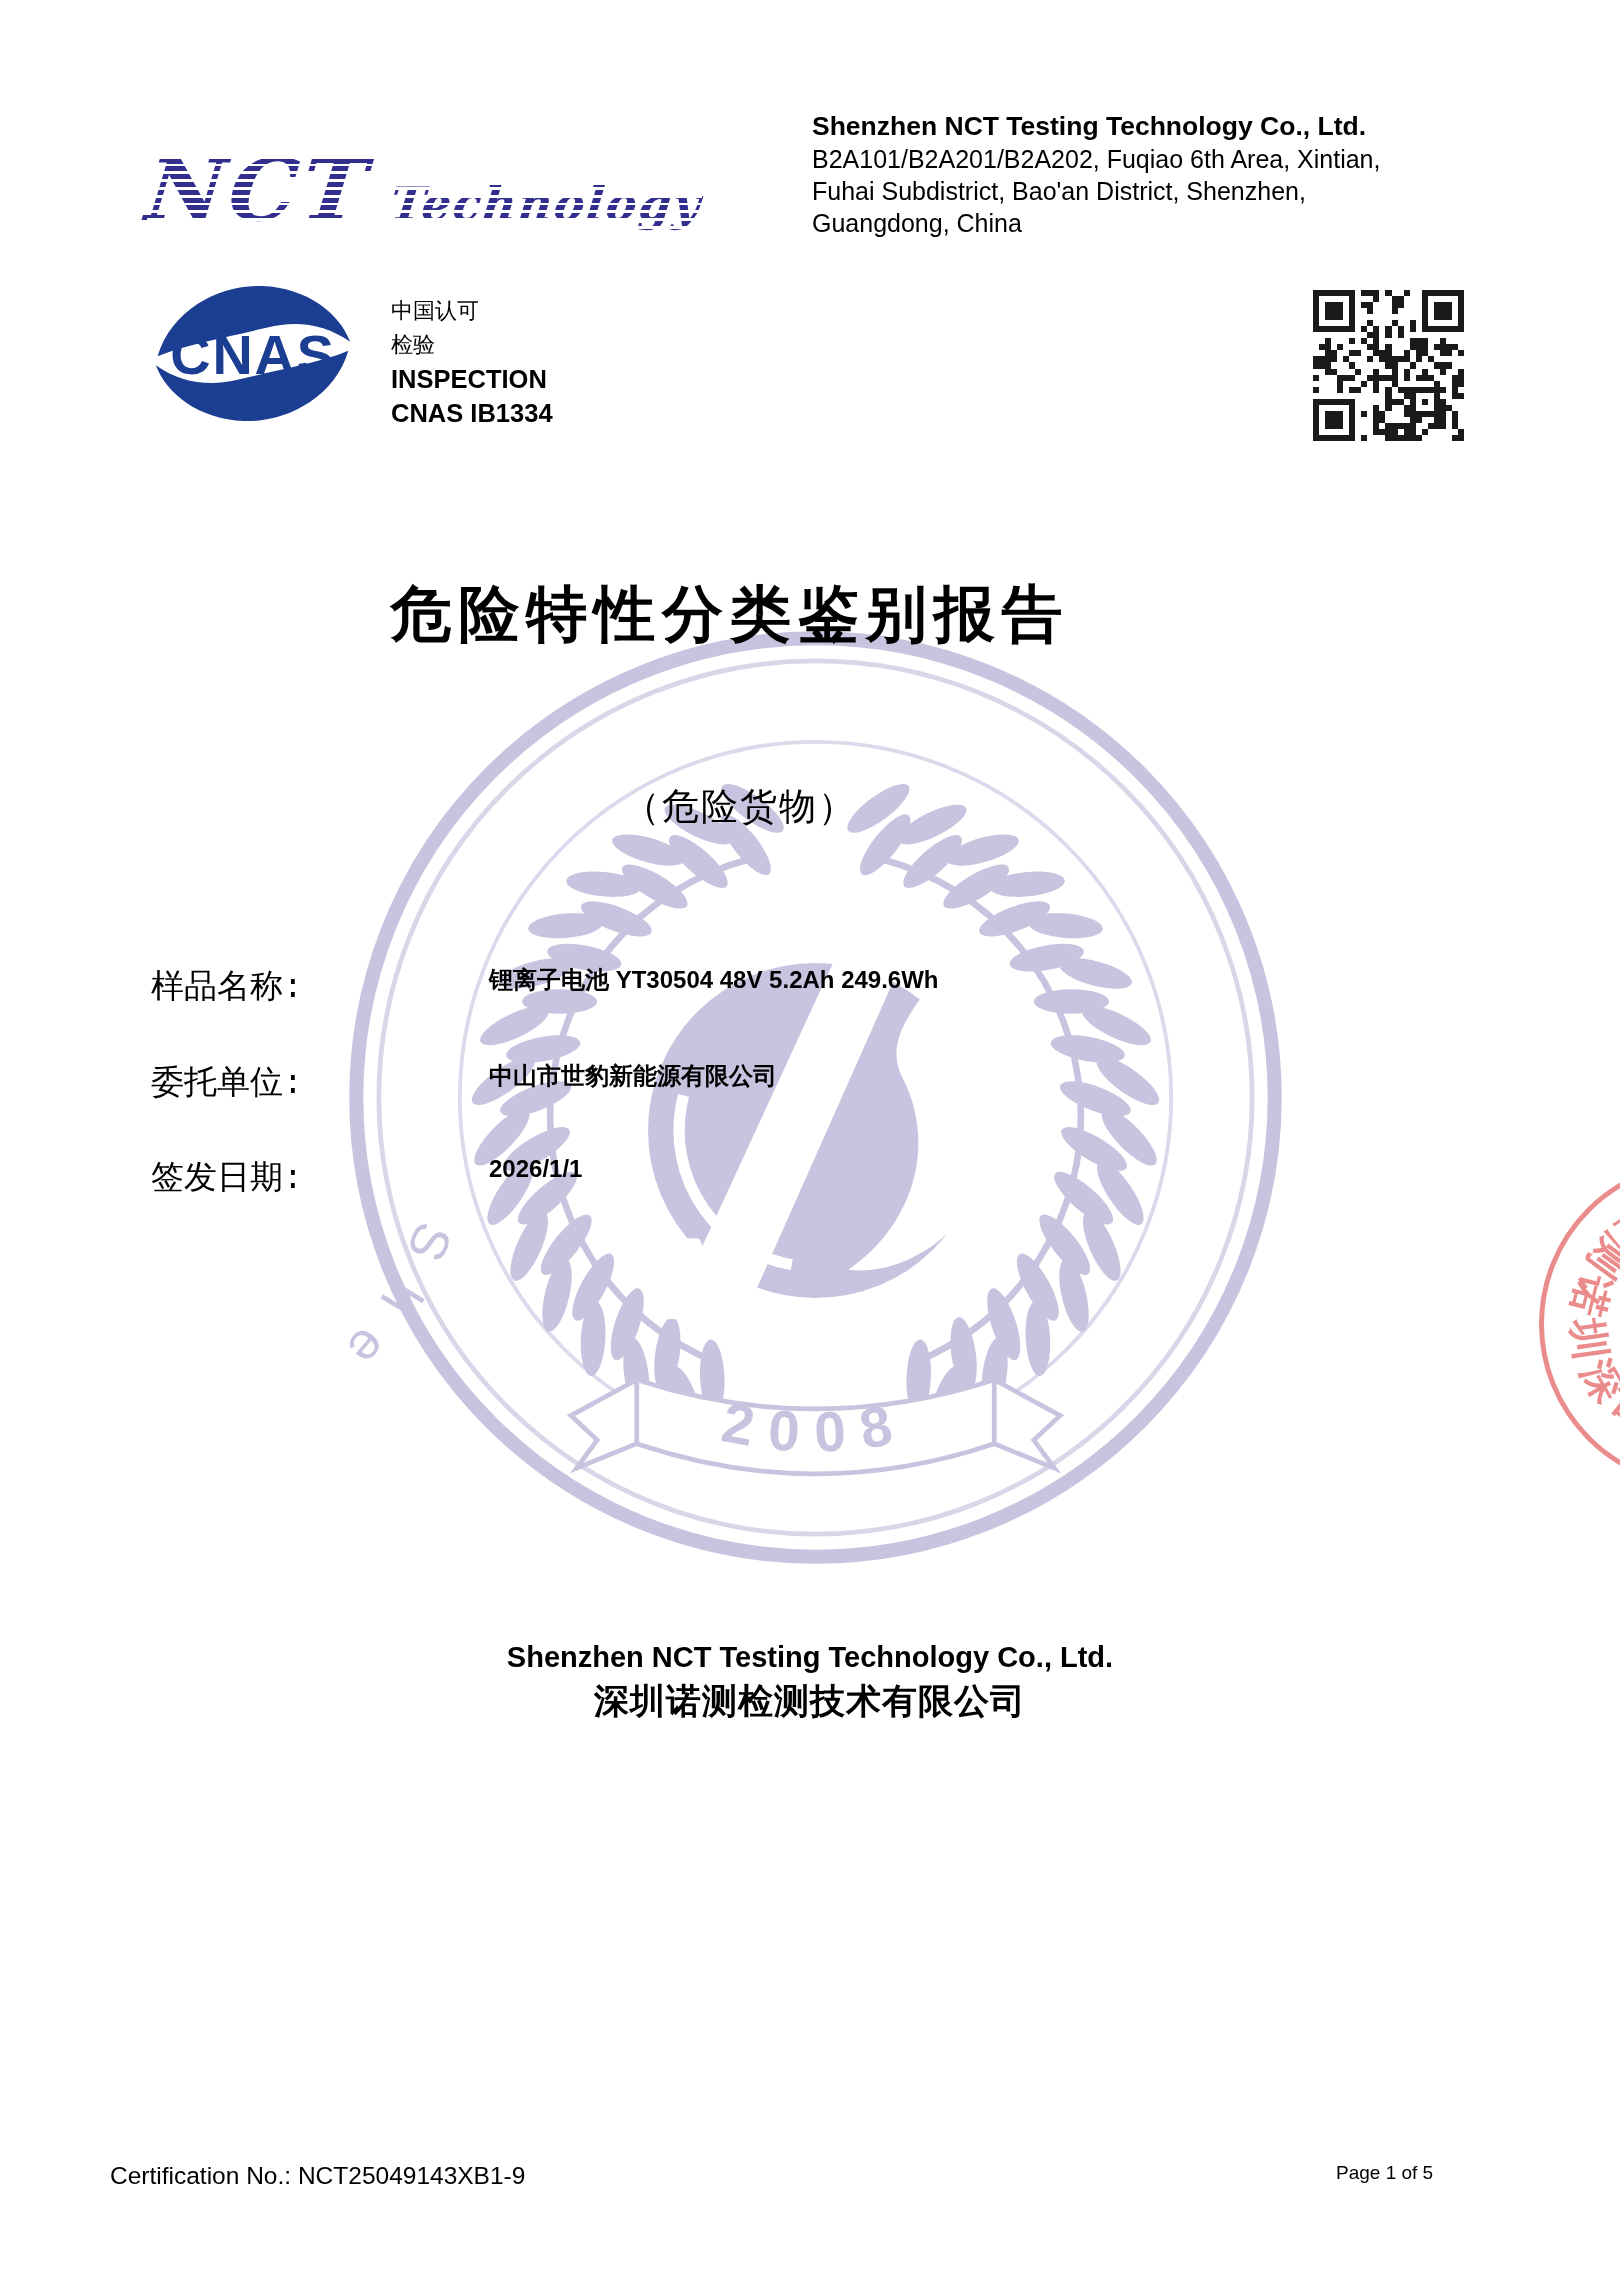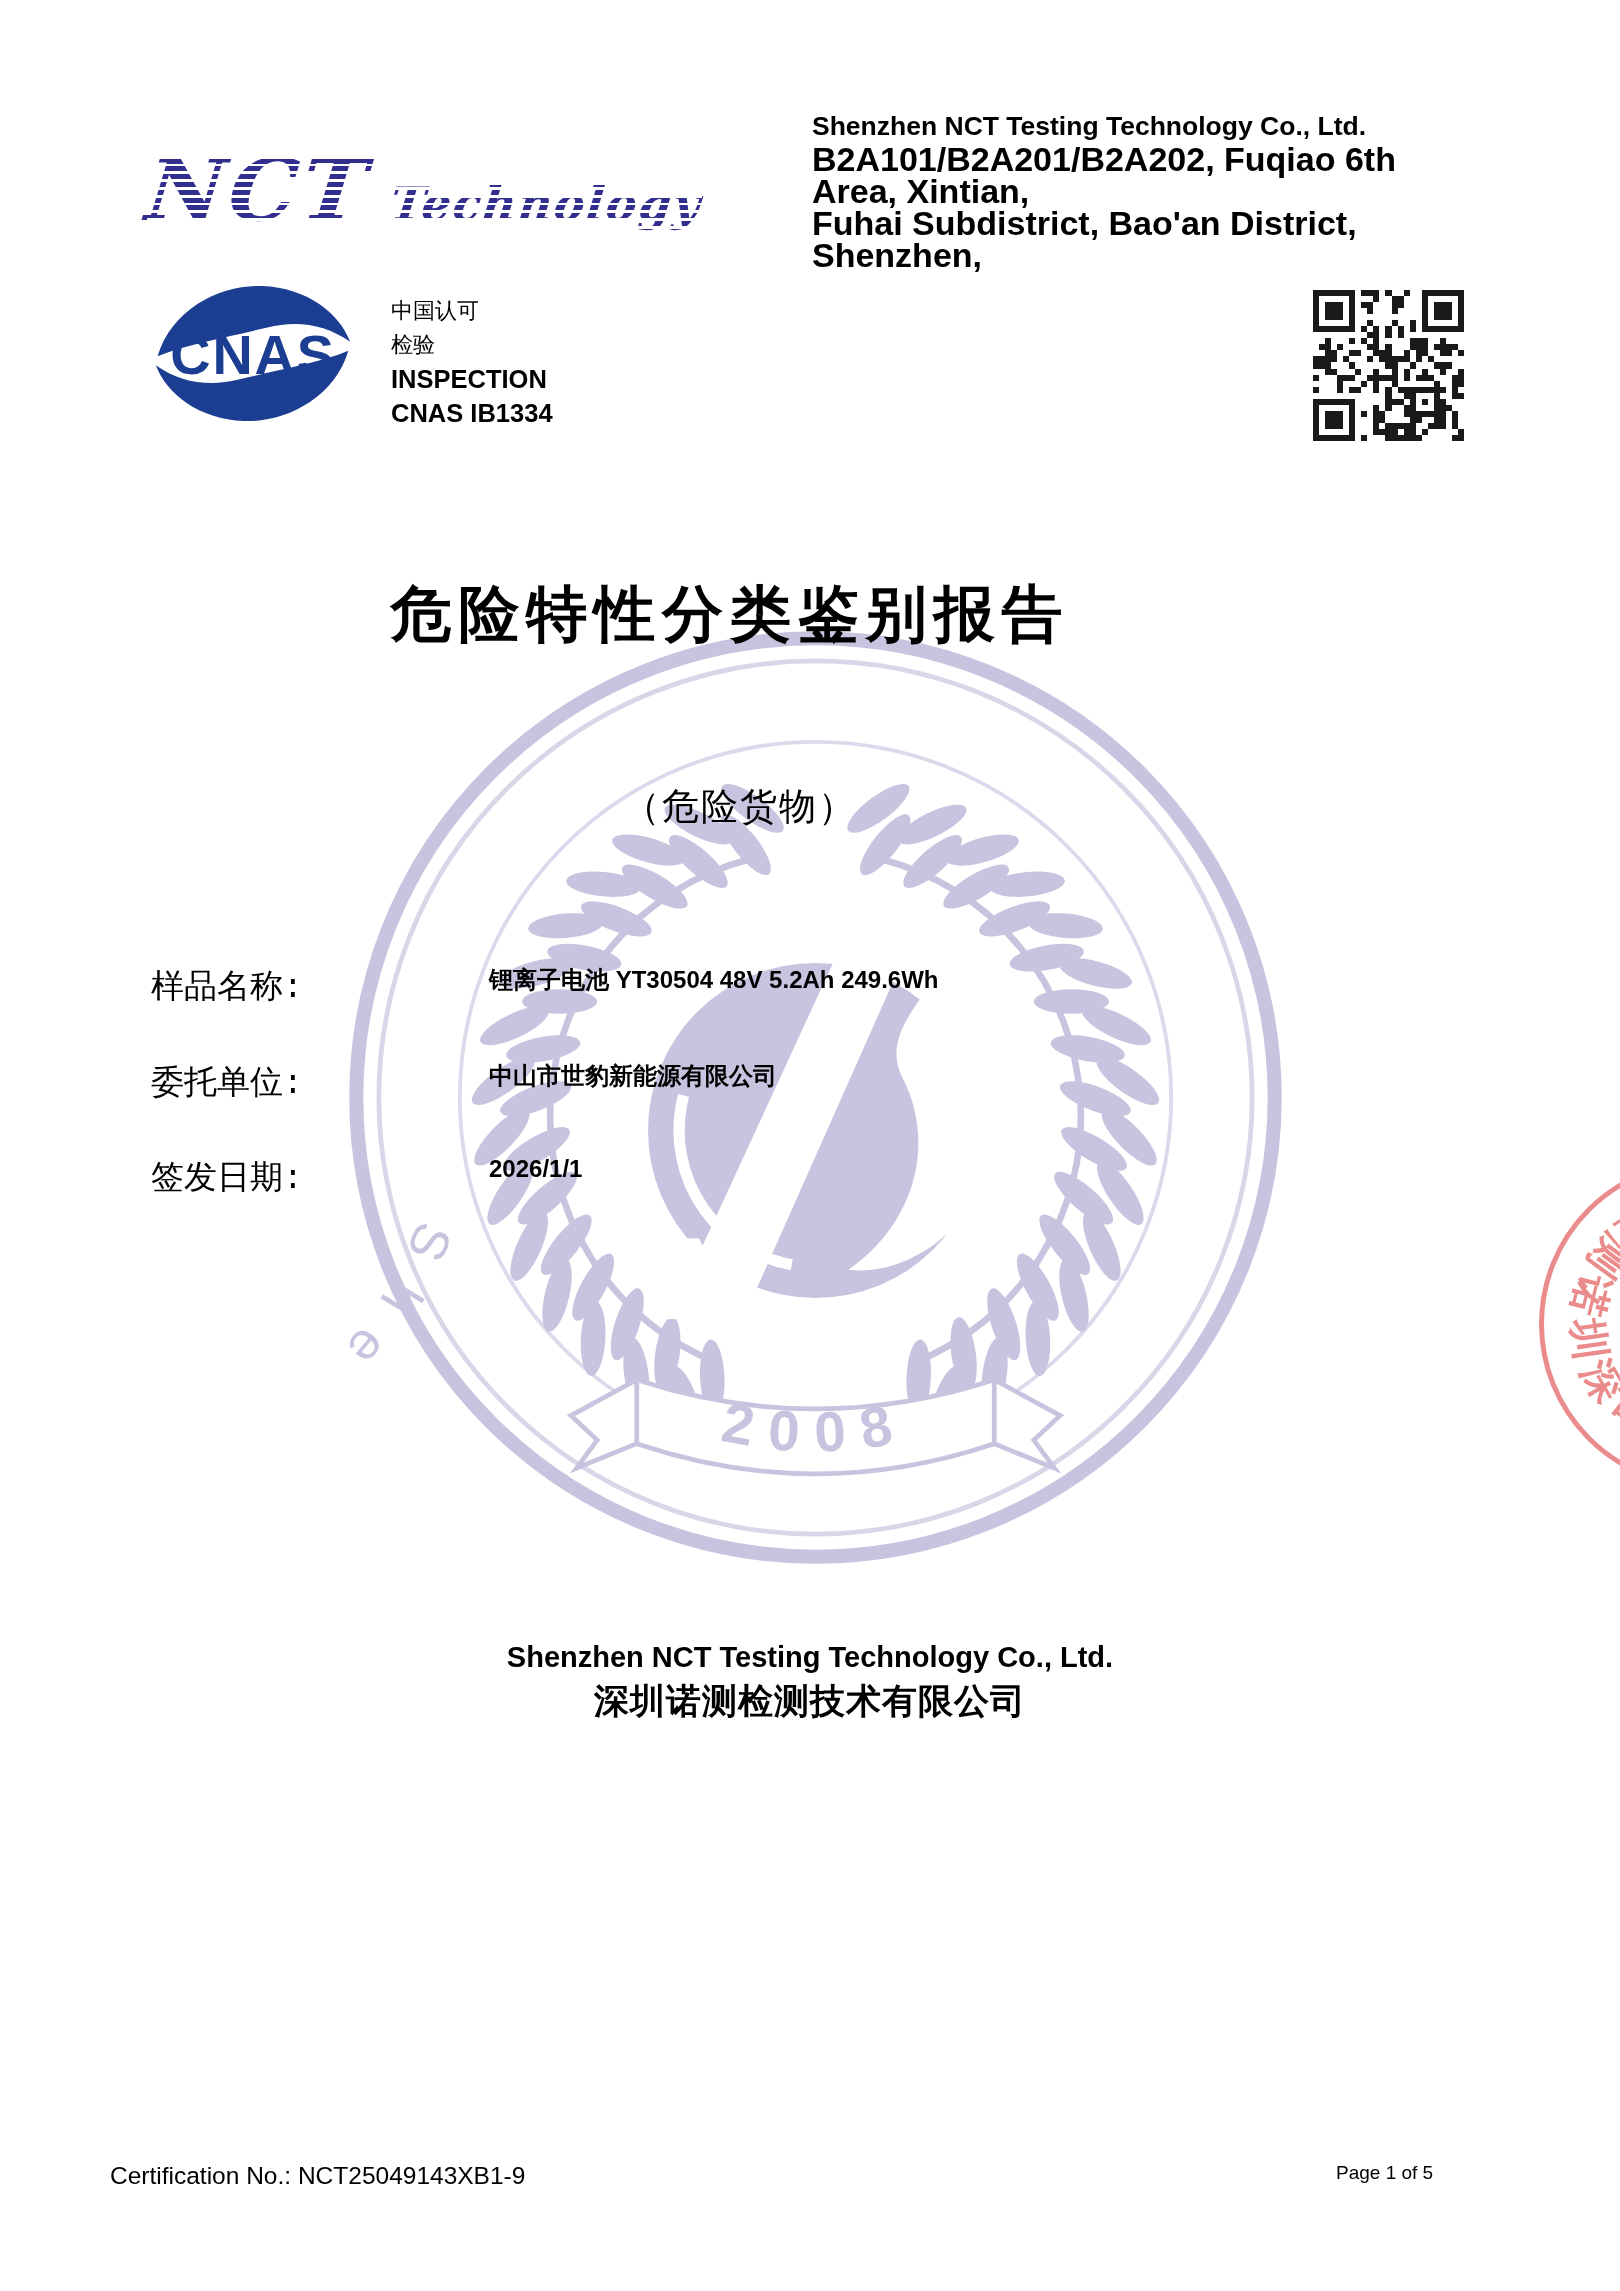--- a/index.html
+++ b/index.html
@@ -26,21 +26,21 @@
     font-family:"DejaVu Serif",serif;font-style:italic;font-weight:700;
     font-size:46px;line-height:46px;color:var(--navy);margin-left:21.6px;letter-spacing:2px;
     transform:skewX(-6deg);
   }
   .logo-stripes{position:absolute;inset:-3.9px 0 2px 0;
     background:repeating-linear-gradient(180deg,rgba(255,255,255,0) 0 4.9px,#fff 4.9px 7.8px);}
 
   
   .addr-block{left:812px;top:110px;width:608px;z-index:1;}
   .addr-title{font-weight:bold;font-size:26.5px;line-height:33px;}
-  .addr-line{font-size:34px;line-height:32px;font-weight:bold;}
+  .addr-line{font-size:25px;line-height:32px;}
 
   
   .cnas-logo{left:145px;top:271px;z-index:1;}
   .acc-text{left:391px;top:294px;z-index:1;}
   .acc-cn{font-family:"Liberation Serif",serif;font-size:22px;line-height:34px;}
   .acc-en{font-weight:bold;font-size:25.5px;line-height:34px;}
 
   
   .qr{left:1313px;top:290px;z-index:1;}
 
@@ -170,20 +170,21 @@
   <div class="abs logo-block">
     <span class="logo-nct">NCT</span>
     <span class="logo-tech">Technology</span>
     <span class="logo-stripes"></span>
   </div>
 
   <div class="abs addr-block">
     <div class="addr-title">Shenzhen NCT Testing Technology Co., Ltd.</div>
     <div class="addr-line">B2A101/B2A201/B2A202, Fuqiao 6th Area, Xintian,</div>
     <div class="addr-line">Fuhai Subdistrict, Bao'an District, Shenzhen,</div>
+    <div class="addr-line">Guangdong, China</div>
   </div>
 
   <svg class="abs cnas-logo" width="216" height="165" viewBox="0 0 240 170" xmlns="http://www.w3.org/2000/svg">
     <path d="M14,88 C30,34 86,8 130,10 C180,12 216,40 228,72 C200,52 168,48 136,56 C96,66 48,74 14,88 Z" fill="#1c3e92"></path>
     <path d="M226,82 C210,136 154,162 110,160 C60,158 24,130 12,98 C40,118 72,122 104,114 C144,104 192,96 226,82 Z" fill="#1c3e92"></path>
     <text x="120" y="108" text-anchor="middle" fill="#1c3e92" font-weight="900" font-size="62" letter-spacing="2" font-family="Liberation Sans, sans-serif">CNAS</text>
   </svg>
 
   <div class="abs acc-text">
     <div class="acc-cn">中国认可</div>

